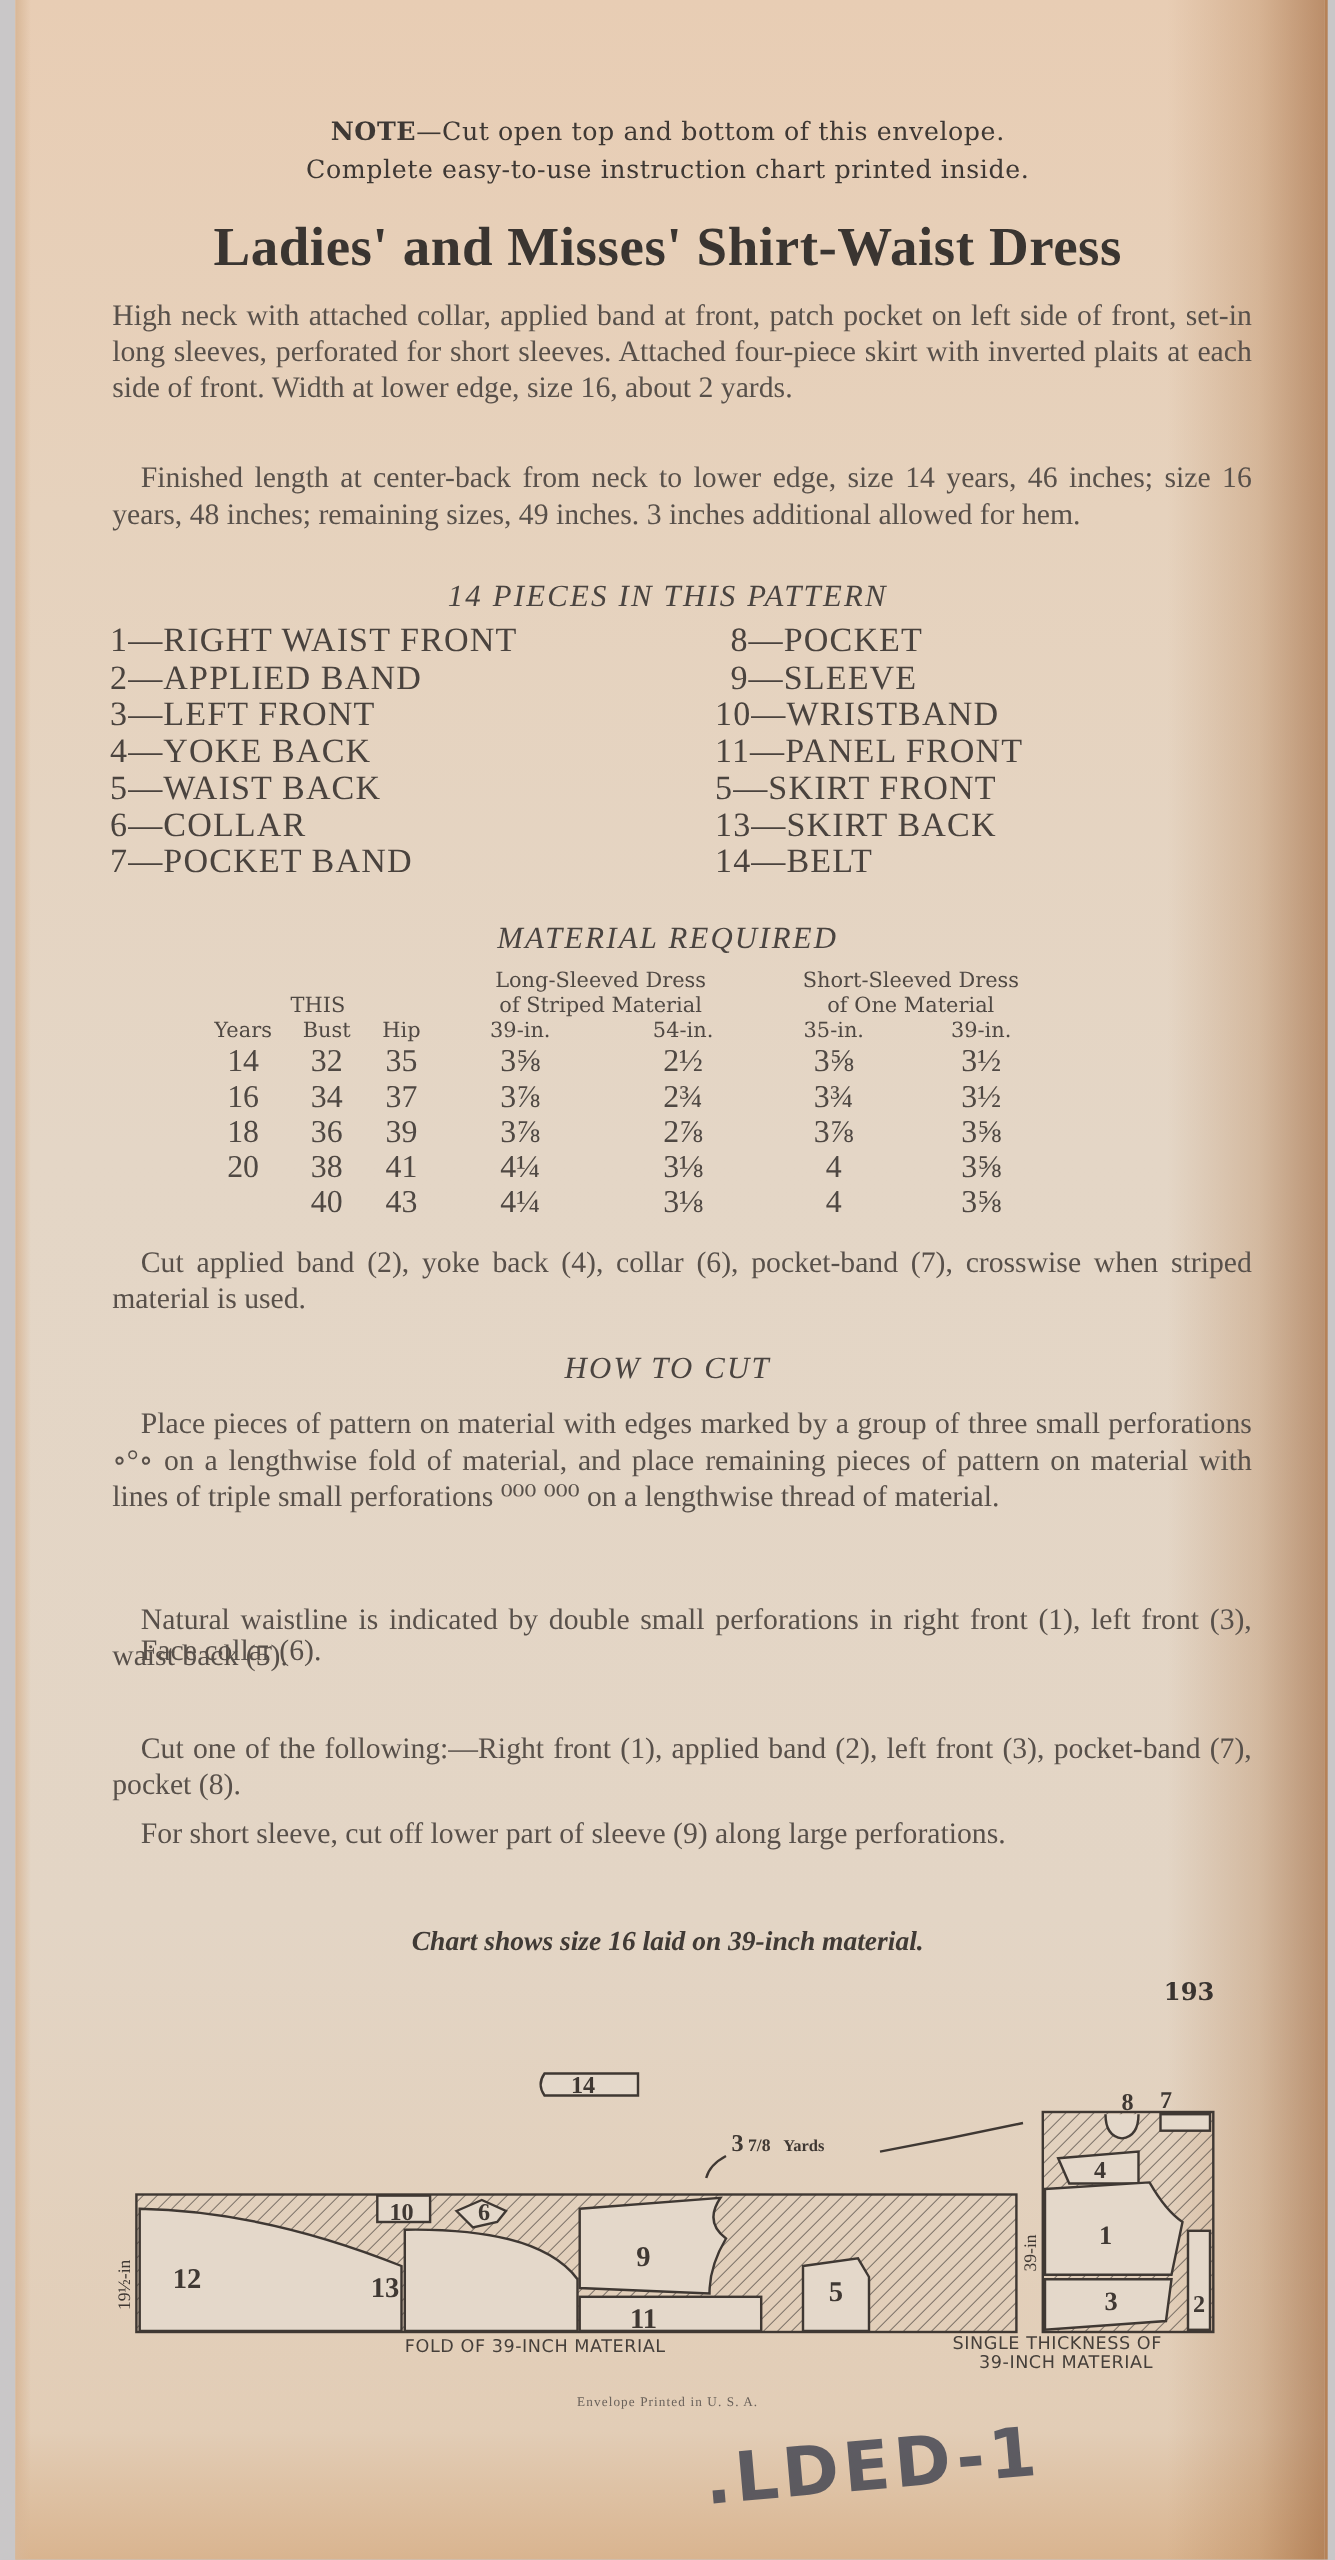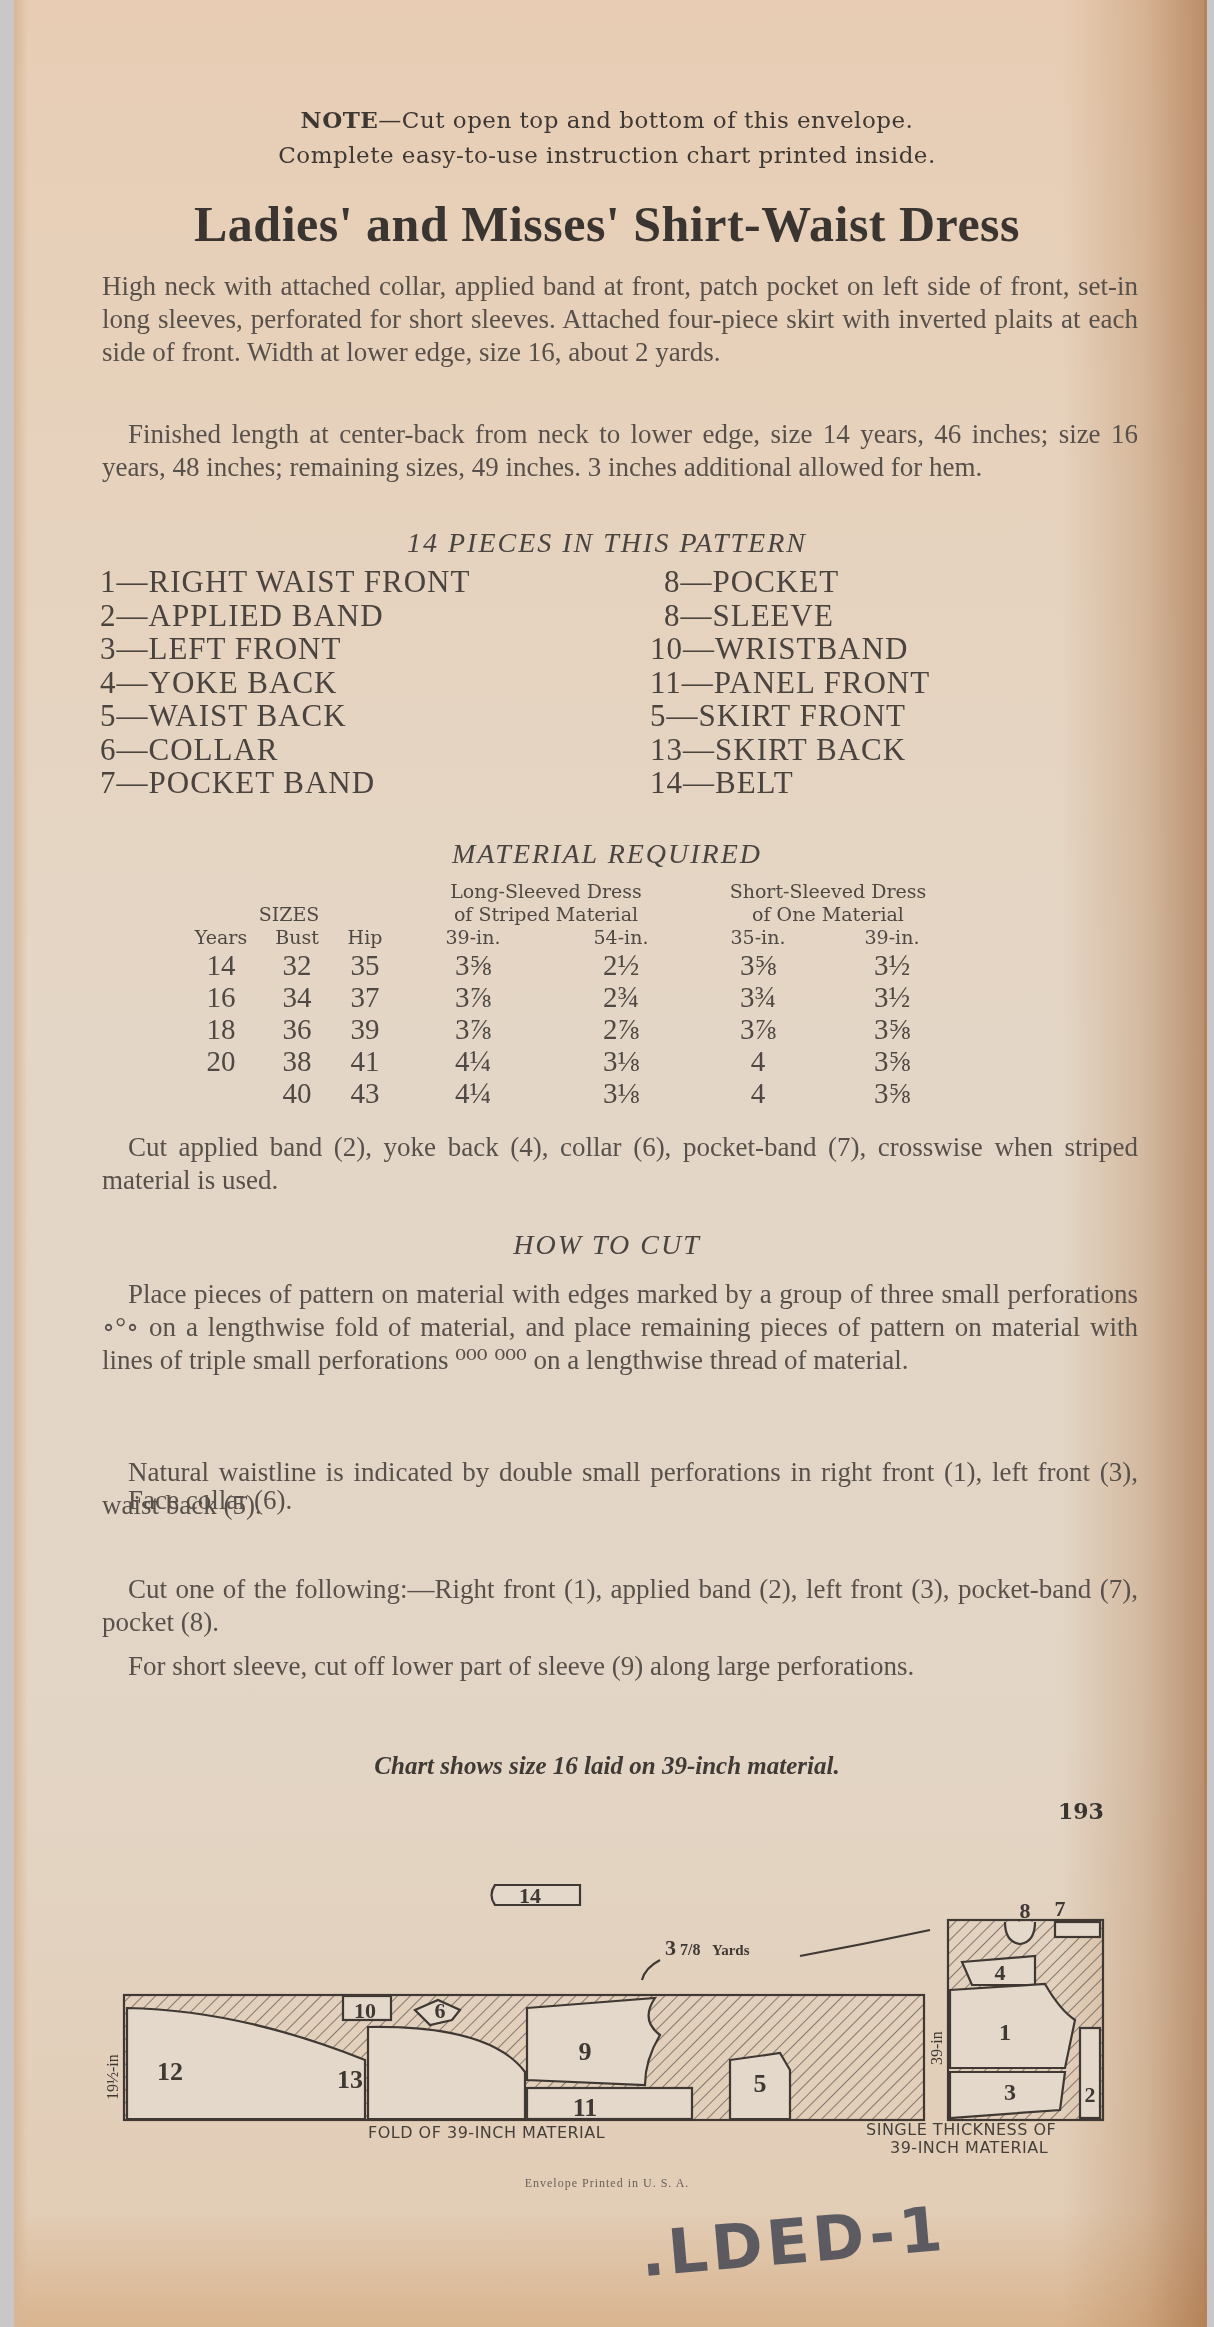--- a/index.html
+++ b/index.html
@@ -73,21 +73,21 @@
   <div>1—RIGHT WAIST FRONT</div>
   <div>2—APPLIED BAND</div>
   <div>3—LEFT FRONT</div>
   <div>4—YOKE BACK</div>
   <div>5—WAIST BACK</div>
   <div>6—COLLAR</div>
   <div>7—POCKET BAND</div>
 </div>
 <div class="pieces" style="left:650px;">
   <div style="padding-left:14px">8—POCKET</div>
-  <div style="padding-left:14px">8—SLEEVE</div>
+  <div style="padding-left:14px">9—SLEEVE</div>
   <div>10—WRISTBAND</div>
   <div>11—PANEL FRONT</div>
   <div>5—SKIRT FRONT</div>
   <div>13—SKIRT BACK</div>
   <div>14—BELT</div>
 </div>
 
 <div class="section-head" style="top:838px;">MATERIAL REQUIRED</div>
 <table class="mat">
   <colgroup>
@@ -101,21 +101,21 @@
   </colgroup>
   <tbody>
       <tr>
     <td></td>
         <td></td>
         <td></td>
     <td colspan="2" class="mh">Long-Sleeved Dress</td>
     <td colspan="2" class="mh">Short-Sleeved Dress</td>
   </tr>
   <tr>
-    <td colspan="3" class="mh">SIZES</td>
+    <td colspan="3" class="mh">THIS</td>
     <td colspan="2" class="mh">of Striped Material</td>
     <td colspan="2" class="mh">of One Material</td>
   </tr>
   <tr>
     <th class="mh">Years</th>
     <th class="mh">Bust</th>
     <th class="mh">Hip</th>
     <th class="mh">39-in.</th>
     <th class="mh">54-in.</th>
     <th class="mh">35-in.</th>

